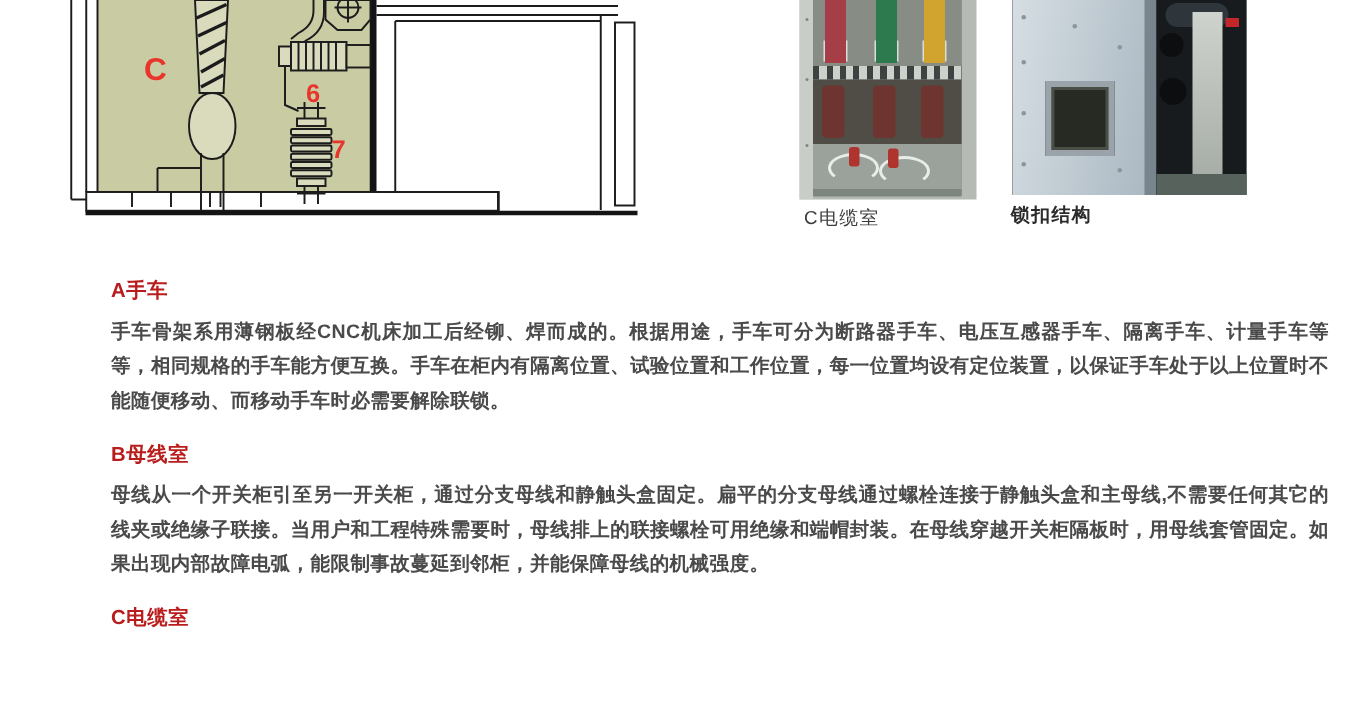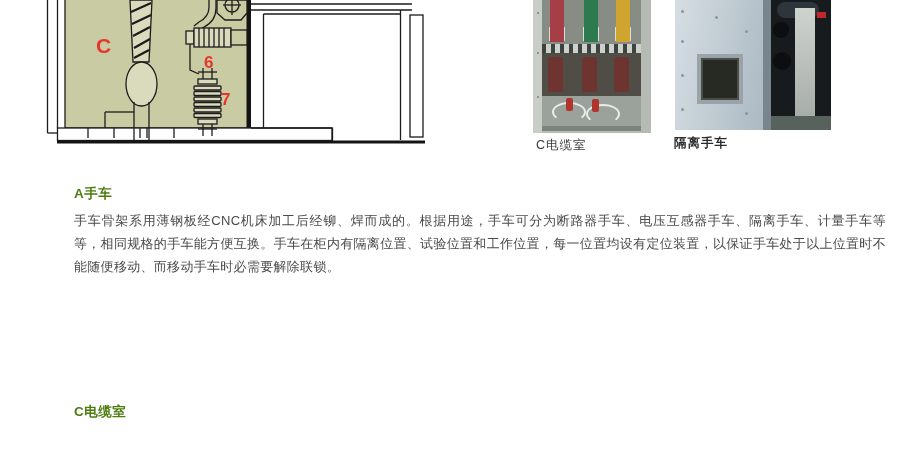--- a/index.html
+++ b/index.html
@@ -43,22 +43,22 @@
   .p2-blob2{left:2px;top:52px;width:18px;height:18px;border-radius:50%;background:#0c0e10;}
   .p2-foot{left:0;top:116px;width:60px;height:14px;background:#57625c;}
   .p2-screw{width:3px;height:3px;border-radius:50%;background:#8b969c;position:absolute;}
 
   .caption{position:absolute;font-size:12.5px;color:#3b3b3b;letter-spacing:1px;}
   .cap1{left:536px;top:137px;}
   .cap2{left:674px;top:135px;font-weight:bold;color:#2b2b2b;}
 
   
   .sec{position:absolute;left:74px;width:812px;}
-  .sec h3{margin:0 0 6px 0;font-size:13.5px;font-weight:bold;color:#4d7c0f;letter-spacing:0.5px;}
-  .sec p{margin:0;font-size:13px;line-height:23px;color:#4a4a4a;text-align:justify;letter-spacing:0.3px;}
+  .sec h3{margin:0 0 6px 0;font-size:13.5px;font-weight:bold;color:#b91c1c;letter-spacing:0.5px;}
+  .sec p{margin:0;font-size:13px;line-height:23px;color:#4a4a4a;text-align:justify;letter-spacing:0.3px;font-weight:bold;}
   .secA{top:185px;}
   .secB{top:294px;}
   .secC{top:403px;}
 </style>
 </head>
 <body>
 
 <div class="page">
 
   <svg class="diagram" width="432" height="160" viewBox="0 0 432 160">
@@ -190,25 +190,29 @@
     <div class="p2-hinge"></div>
     <div class="p2-mech">
       <div class="p2-tube"></div>
       <div class="p2-blob1"></div>
       <div class="p2-blob2"></div>
       <div class="p2-panel"></div>
       <div class="p2-red"></div>
       <div class="p2-foot"></div>
     </div>
   </div>
-  <div class="caption cap2">隔离手车</div>
+  <div class="caption cap2">锁扣结构</div>
 
   <div class="sec secA">
     <h3>A手车</h3>
     <p>手车骨架系用薄钢板经CNC机床加工后经铆、焊而成的。根据用途，手车可分为断路器手车、电压互感器手车、隔离手车、计量手车等等，相同规格的手车能方便互换。手车在柜内有隔离位置、试验位置和工作位置，每一位置均设有定位装置，以保证手车处于以上位置时不能随便移动、而移动手车时必需要解除联锁。</p>
   </div>
 
+  <div class="sec secB">
+    <h3>B母线室</h3>
+    <p>母线从一个开关柜引至另一开关柜，通过分支母线和静触头盒固定。扁平的分支母线通过螺栓连接于静触头盒和主母线,不需要任何其它的线夹或绝缘子联接。当用户和工程特殊需要时，母线排上的联接螺栓可用绝缘和端帽封装。在母线穿越开关柜隔板时，用母线套管固定。如果出现内部故障电弧，能限制事故蔓延到邻柜，并能保障母线的机械强度。</p>
+  </div>
 
   <div class="sec secC">
     <h3>C电缆室</h3>
   </div>
 
 </div>
 
 </body></html>

